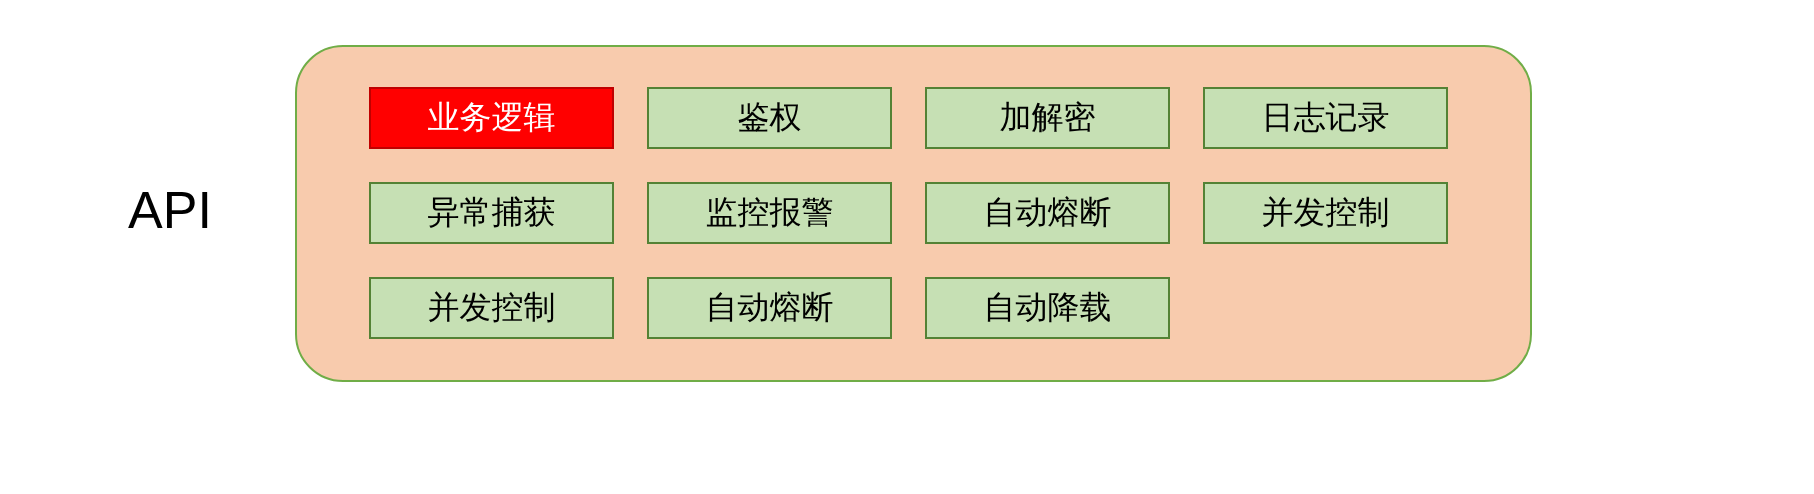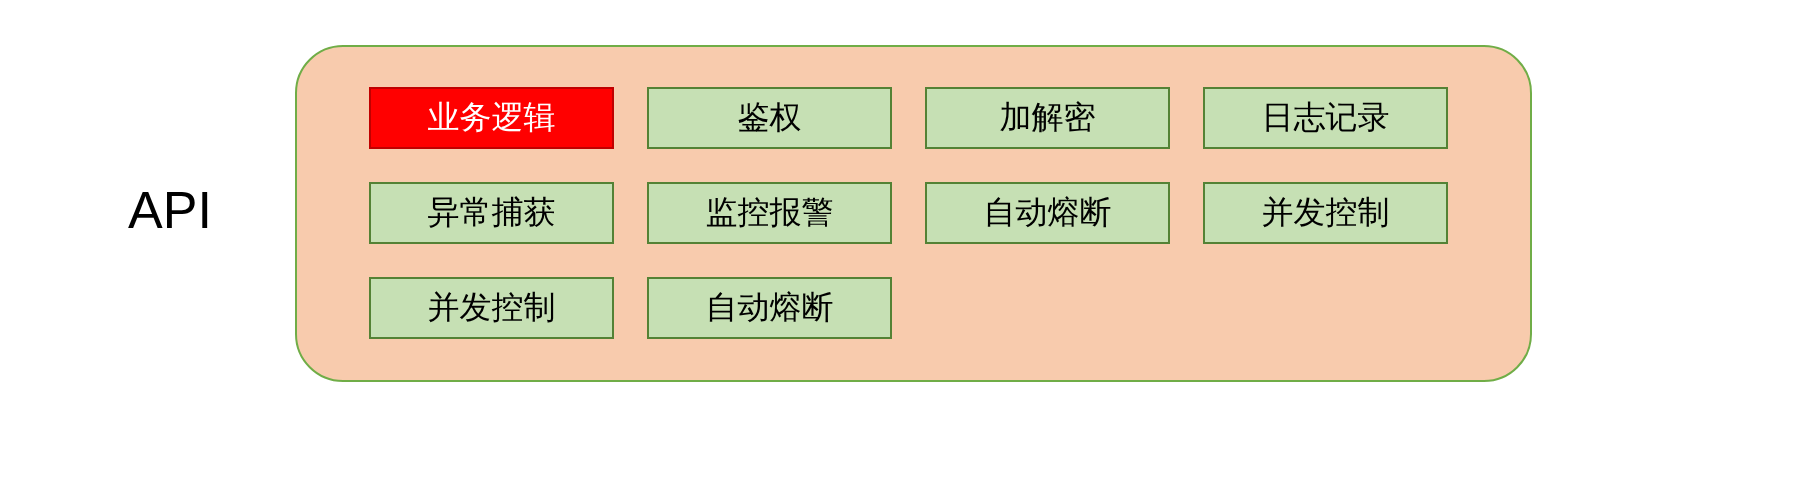--- a/index.html
+++ b/index.html
@@ -83,16 +83,17 @@
       <div class="cell highlight">业务逻辑</div>
       <div class="cell">鉴权</div>
       <div class="cell">加解密</div>
       <div class="cell">日志记录</div>
       <div class="cell">异常捕获</div>
       <div class="cell">监控报警</div>
       <div class="cell">自动熔断</div>
       <div class="cell">并发控制</div>
       <div class="cell">并发控制</div>
       <div class="cell">自动熔断</div>
+      <div class="cell">自动降载</div>
     </div>
   </div>
 
 </div>
 
 </body></html>

